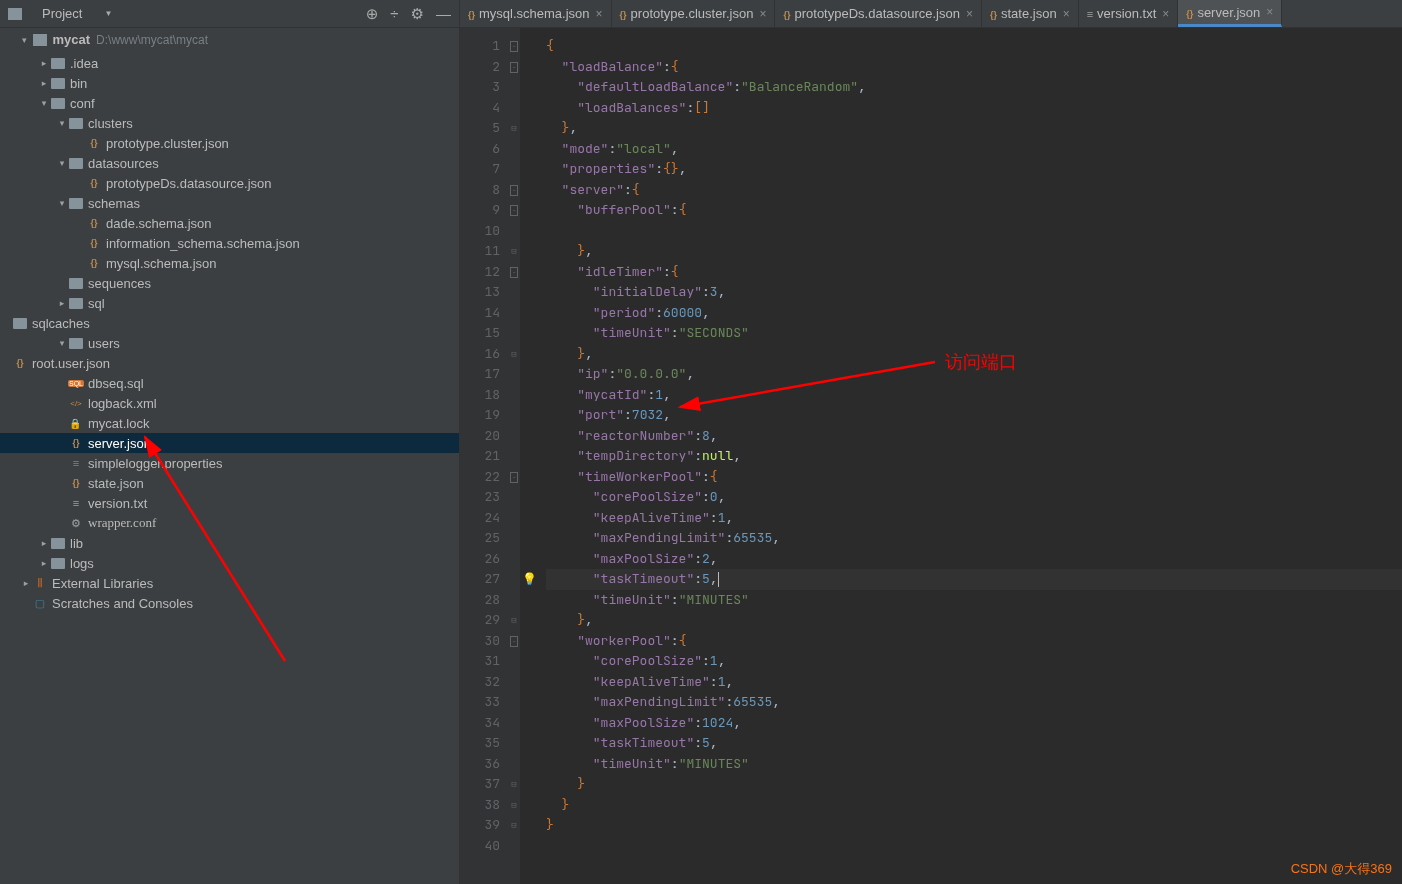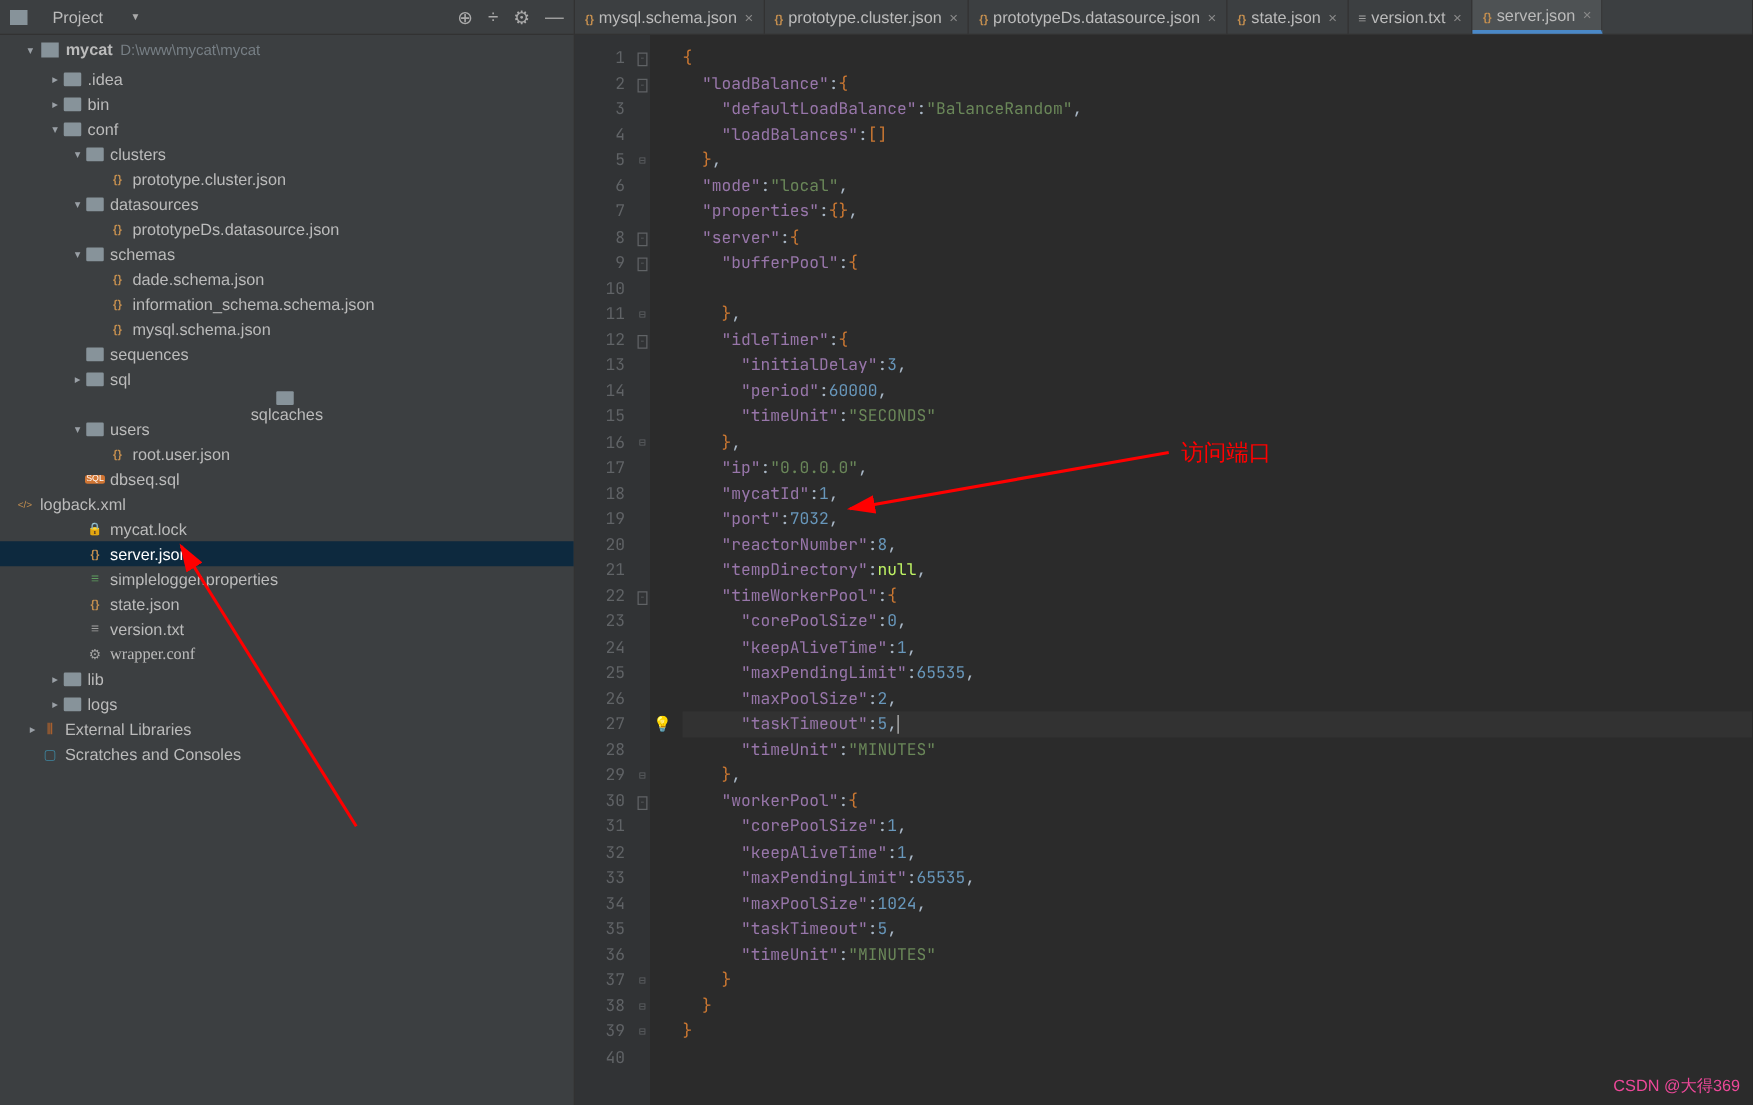--- a/index.html
+++ b/index.html
@@ -60,21 +60,21 @@
   .hl { background:#323232;}
   .k { color:#9876aa;}   
   .s { color:#6a8759;}   
   .n { color:#6897bb;}   
   .nl { color:#bef264;}  
   .p { color:#cc7832;}   
   .p2 { color:#a9b7c6;}  
   .caret { display:inline-block; width:1px; height:15px; background:#bbb; vertical-align:middle;}
   
   .anno { position:absolute; pointer-events:none;}
-  .watermark { position:absolute; right:10px; bottom:6px; color:#ec4899; font-size:13px;}
+  .watermark { position:absolute; right:10px; bottom:6px; color:#f97316; font-size:13px;}
 </style>
 </head>
 <body>
 
 <div class="top-area">
 
   <div class="sidebar">
     <div class="side-head">
       <div class="side-title">
         <span class="folder-ico"></span>
@@ -153,41 +153,41 @@
         <div class="node" style="padding-left: 56px;">
           <span class="arrow"></span>
           <span class="ico ico-folder"></span>
           <span class="lbl">sequences</span>
         </div>
         <div class="node" style="padding-left: 56px;">
           <span class="arrow">▸</span>
           <span class="ico ico-folder"></span>
           <span class="lbl">sql</span>
         </div>
-        <div class="node" style=" flex-direction: column;">
+        <div class="node" style="">
           <span class="arrow"></span>
           <span class="ico ico-folder"></span>
           <span class="lbl">sqlcaches</span>
         </div>
         <div class="node" style="padding-left: 56px;">
           <span class="arrow">▾</span>
           <span class="ico ico-folder"></span>
           <span class="lbl">users</span>
         </div>
-        <div class="node" style="padding-left: 74px;">
+        <div class="node" style="">
           <span class="arrow"></span>
           <span class="ico ico-json"></span>
           <span class="lbl">root.user.json</span>
         </div>
         <div class="node" style="padding-left: 56px;">
           <span class="arrow"></span>
           <span class="ico ico-sql"></span>
           <span class="lbl">dbseq.sql</span>
         </div>
-        <div class="node" style="">
+        <div class="node" style="padding-left: 56px;">
           <span class="arrow"></span>
           <span class="ico ico-xml"></span>
           <span class="lbl">logback.xml</span>
         </div>
         <div class="node" style="padding-left: 56px;">
           <span class="arrow"></span>
           <span class="ico ico-lock"></span>
           <span class="lbl">mycat.lock</span>
         </div>
         <div class="node selected" style="padding-left: 56px;">

